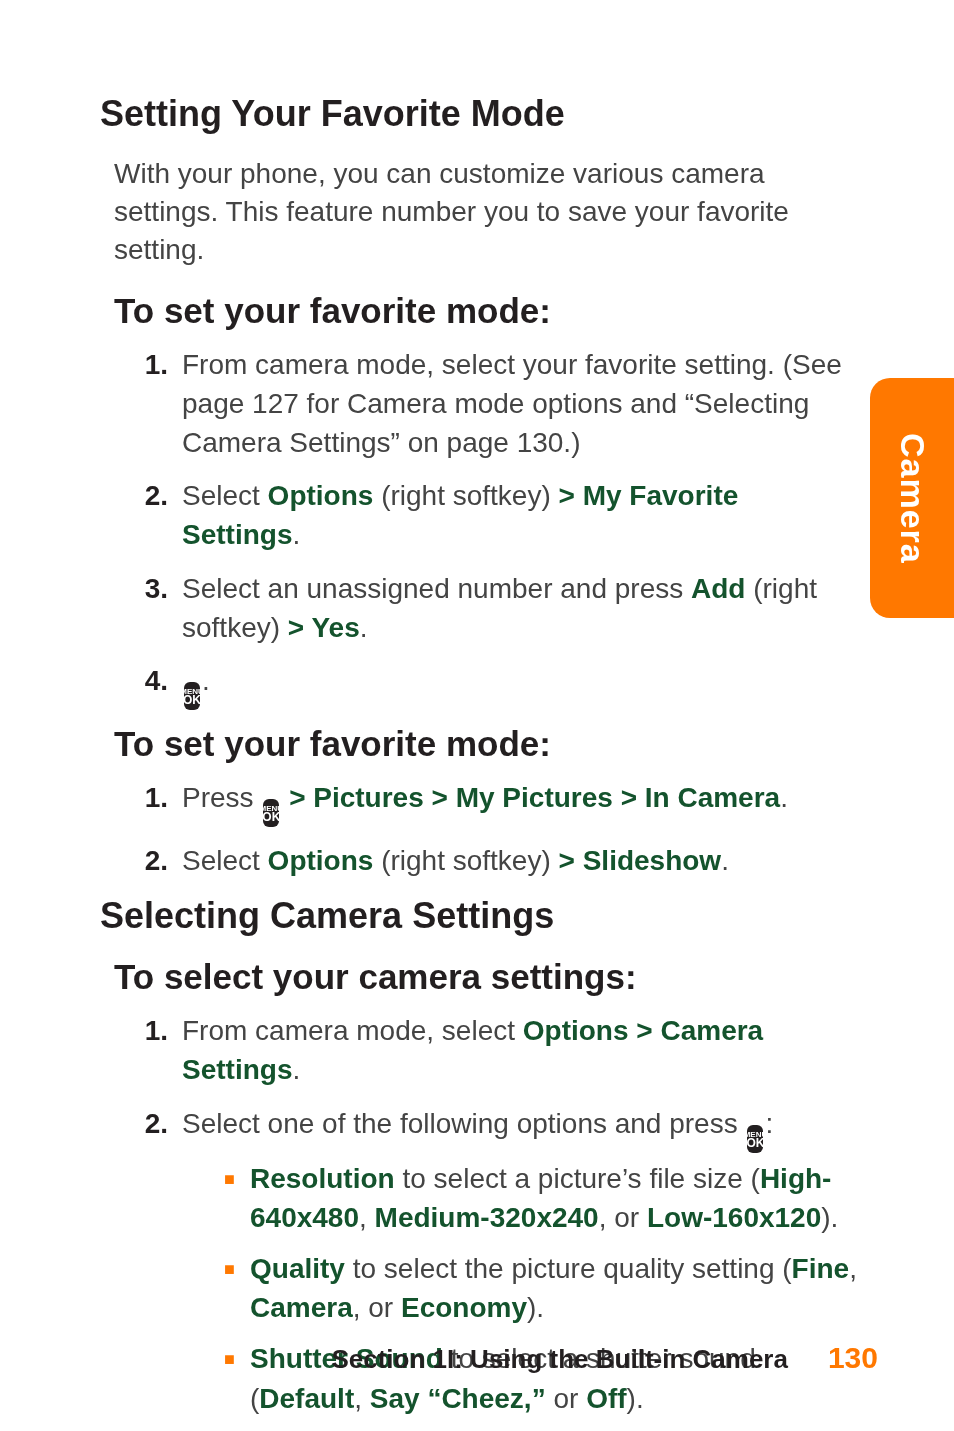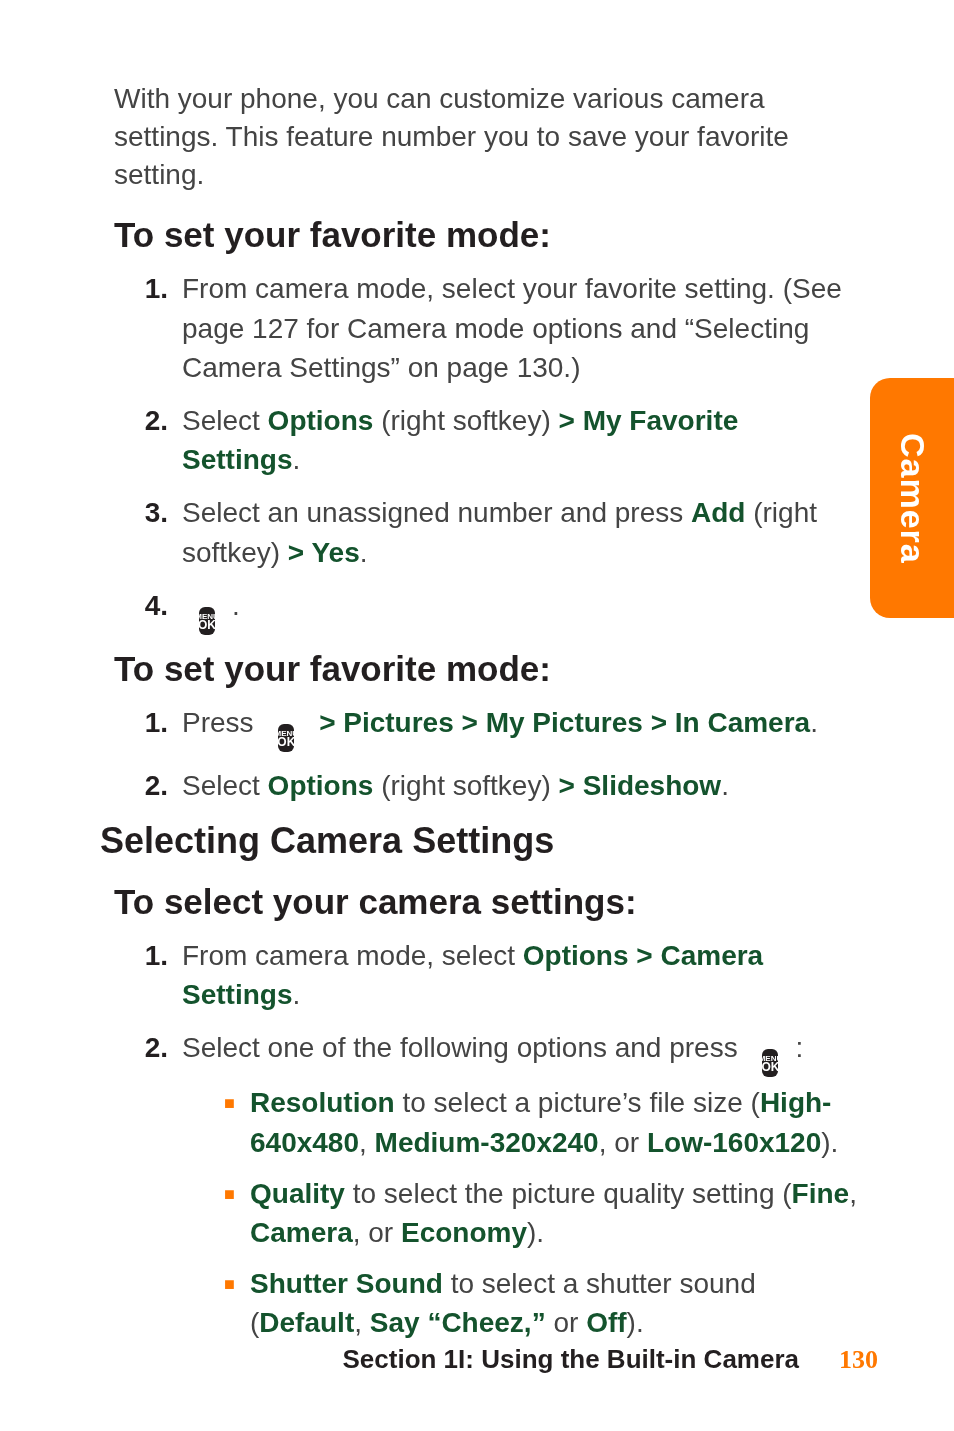--- a/index.html
+++ b/index.html
@@ -87,47 +87,48 @@
   ul.sub > li .txt { flex: 1; }
   .menu-key {
     display: inline-flex;
     align-items: center;
     justify-content: center;
     width: 16px;
     height: 28px;
     background: #231f20;
     border-radius: 6px;
     vertical-align: -4px;
-    margin: 0 17px;
+    margin: 0 2px;
   }
   .menu-key .t1 { color:#fff; font-size:8px; line-height:8px; font-weight:bold; display:block; text-align:center;}
   .menu-key .t2 { color:#fff; font-size:12px; line-height:8px; font-weight:bold; display:block; text-align:center;}
   .menu-key-inner { display:flex; flex-direction:column; align-items:center; }
   .footer {
     position: absolute;
     bottom: 56px;
     right: 76px;
     font-size: 26px;
     font-weight: bold;
     color: #231f20;
     display: flex;
     align-items: baseline;
     gap: 40px;
   }
-  .footer .pg { font-size: 26px; color: #ff7800; font-weight: bold; font-family: Liberation Serif, serif; }
+  .footer .pg { font-size: 30px; color: #ff7800; font-weight: bold; }
 </style>
 </head>
 <body>
 
 <div class="page">
 
   <div class="side-tab">
     <span>Camera</span>
   </div>
 
+  <h2 class="section-title">Setting Your Favorite Mode</h2>
   <p class="intro">With your phone, you can customize various camera settings. This feature number you to save your favorite setting.</p>
   <p class="subhead">To set your favorite mode:</p>
   <ol class="steps">
     <li>
       <span class="num">1.</span>
       <span class="body">From camera mode, select your favorite setting. (See page 127 for Camera mode options and “Selecting Camera Settings” on page 130.)</span>
     </li>
     <li>
       <span class="num">2.</span>
       <span class="body">

